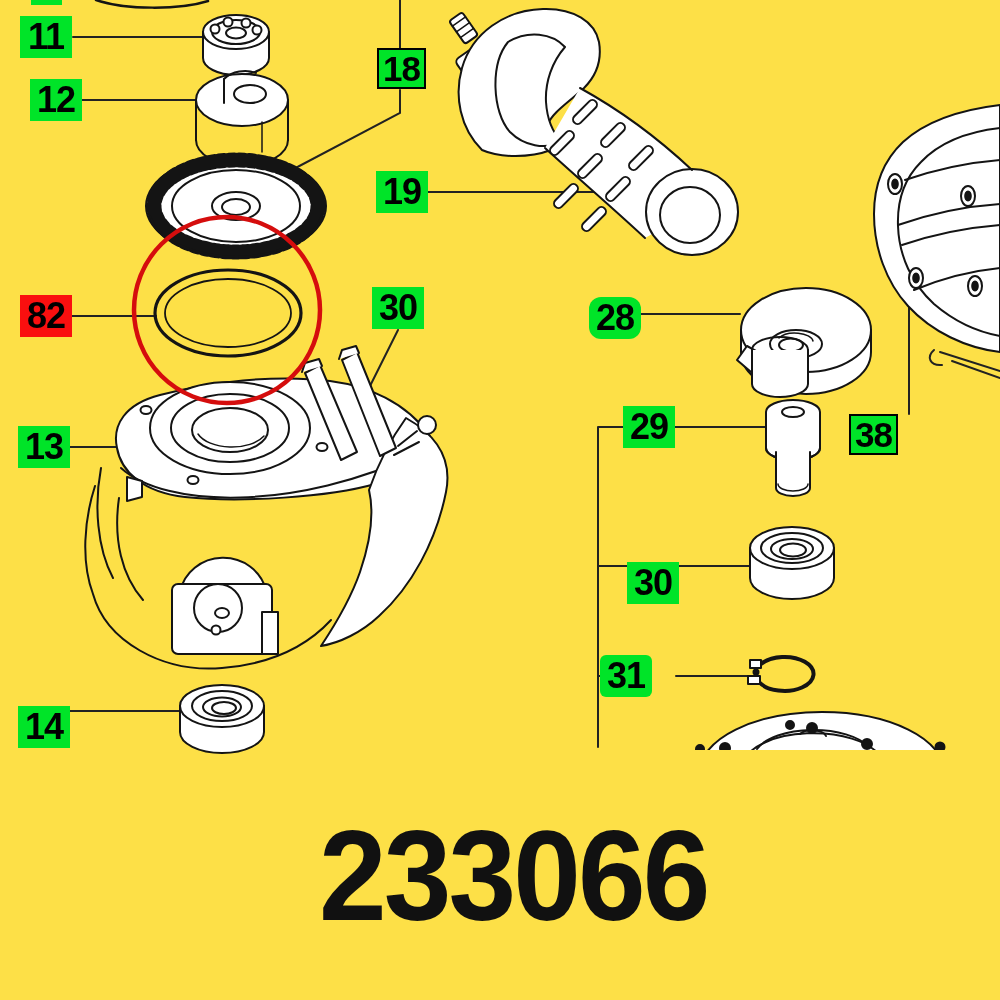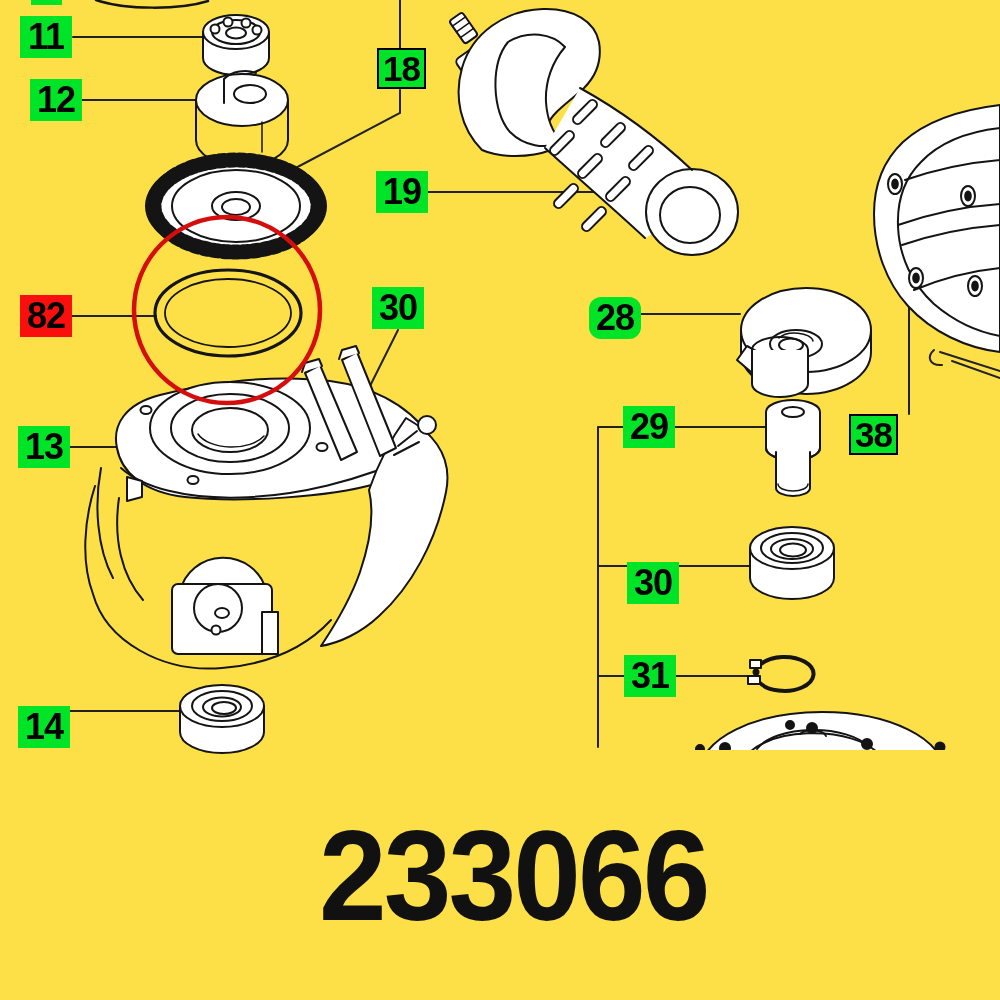--- a/index.html
+++ b/index.html
@@ -226,17 +226,17 @@
   <div class="callout" style="left:10px;top:79px;margin-left:20px;">12</div>
   <div class="callout bordered" style="left:377px;top:48px;">18</div>
   <div class="callout" style="left:376px;top:171px;">19</div>
   <div class="callout red" style="left:20px;top:295px;">82</div>
   <div class="callout" style="left:372px;top:287px;">30</div>
   <div class="callout" style="left:18px;top:426px;">13</div>
   <div class="callout" style="left:18px;top:690px;margin-top:16px;">14</div>
   <div class="callout" style="left:589px;top:297px;border-radius:12px;">28</div>
   <div class="callout" style="left:623px;top:406px;">29</div>
   <div class="callout" style="left:627px;top:562px;">30</div>
-  <div class="callout" style="left:624px;top:655px;">31</div>
+  <div class="callout" style="left:600px;top:655px;border-radius:6px;">31</div>
   <div class="callout bordered" style="left:849px;top:414px;">38</div>
 
   <div id="part-number">233066</div>
 </div>
 
 </body></html>

